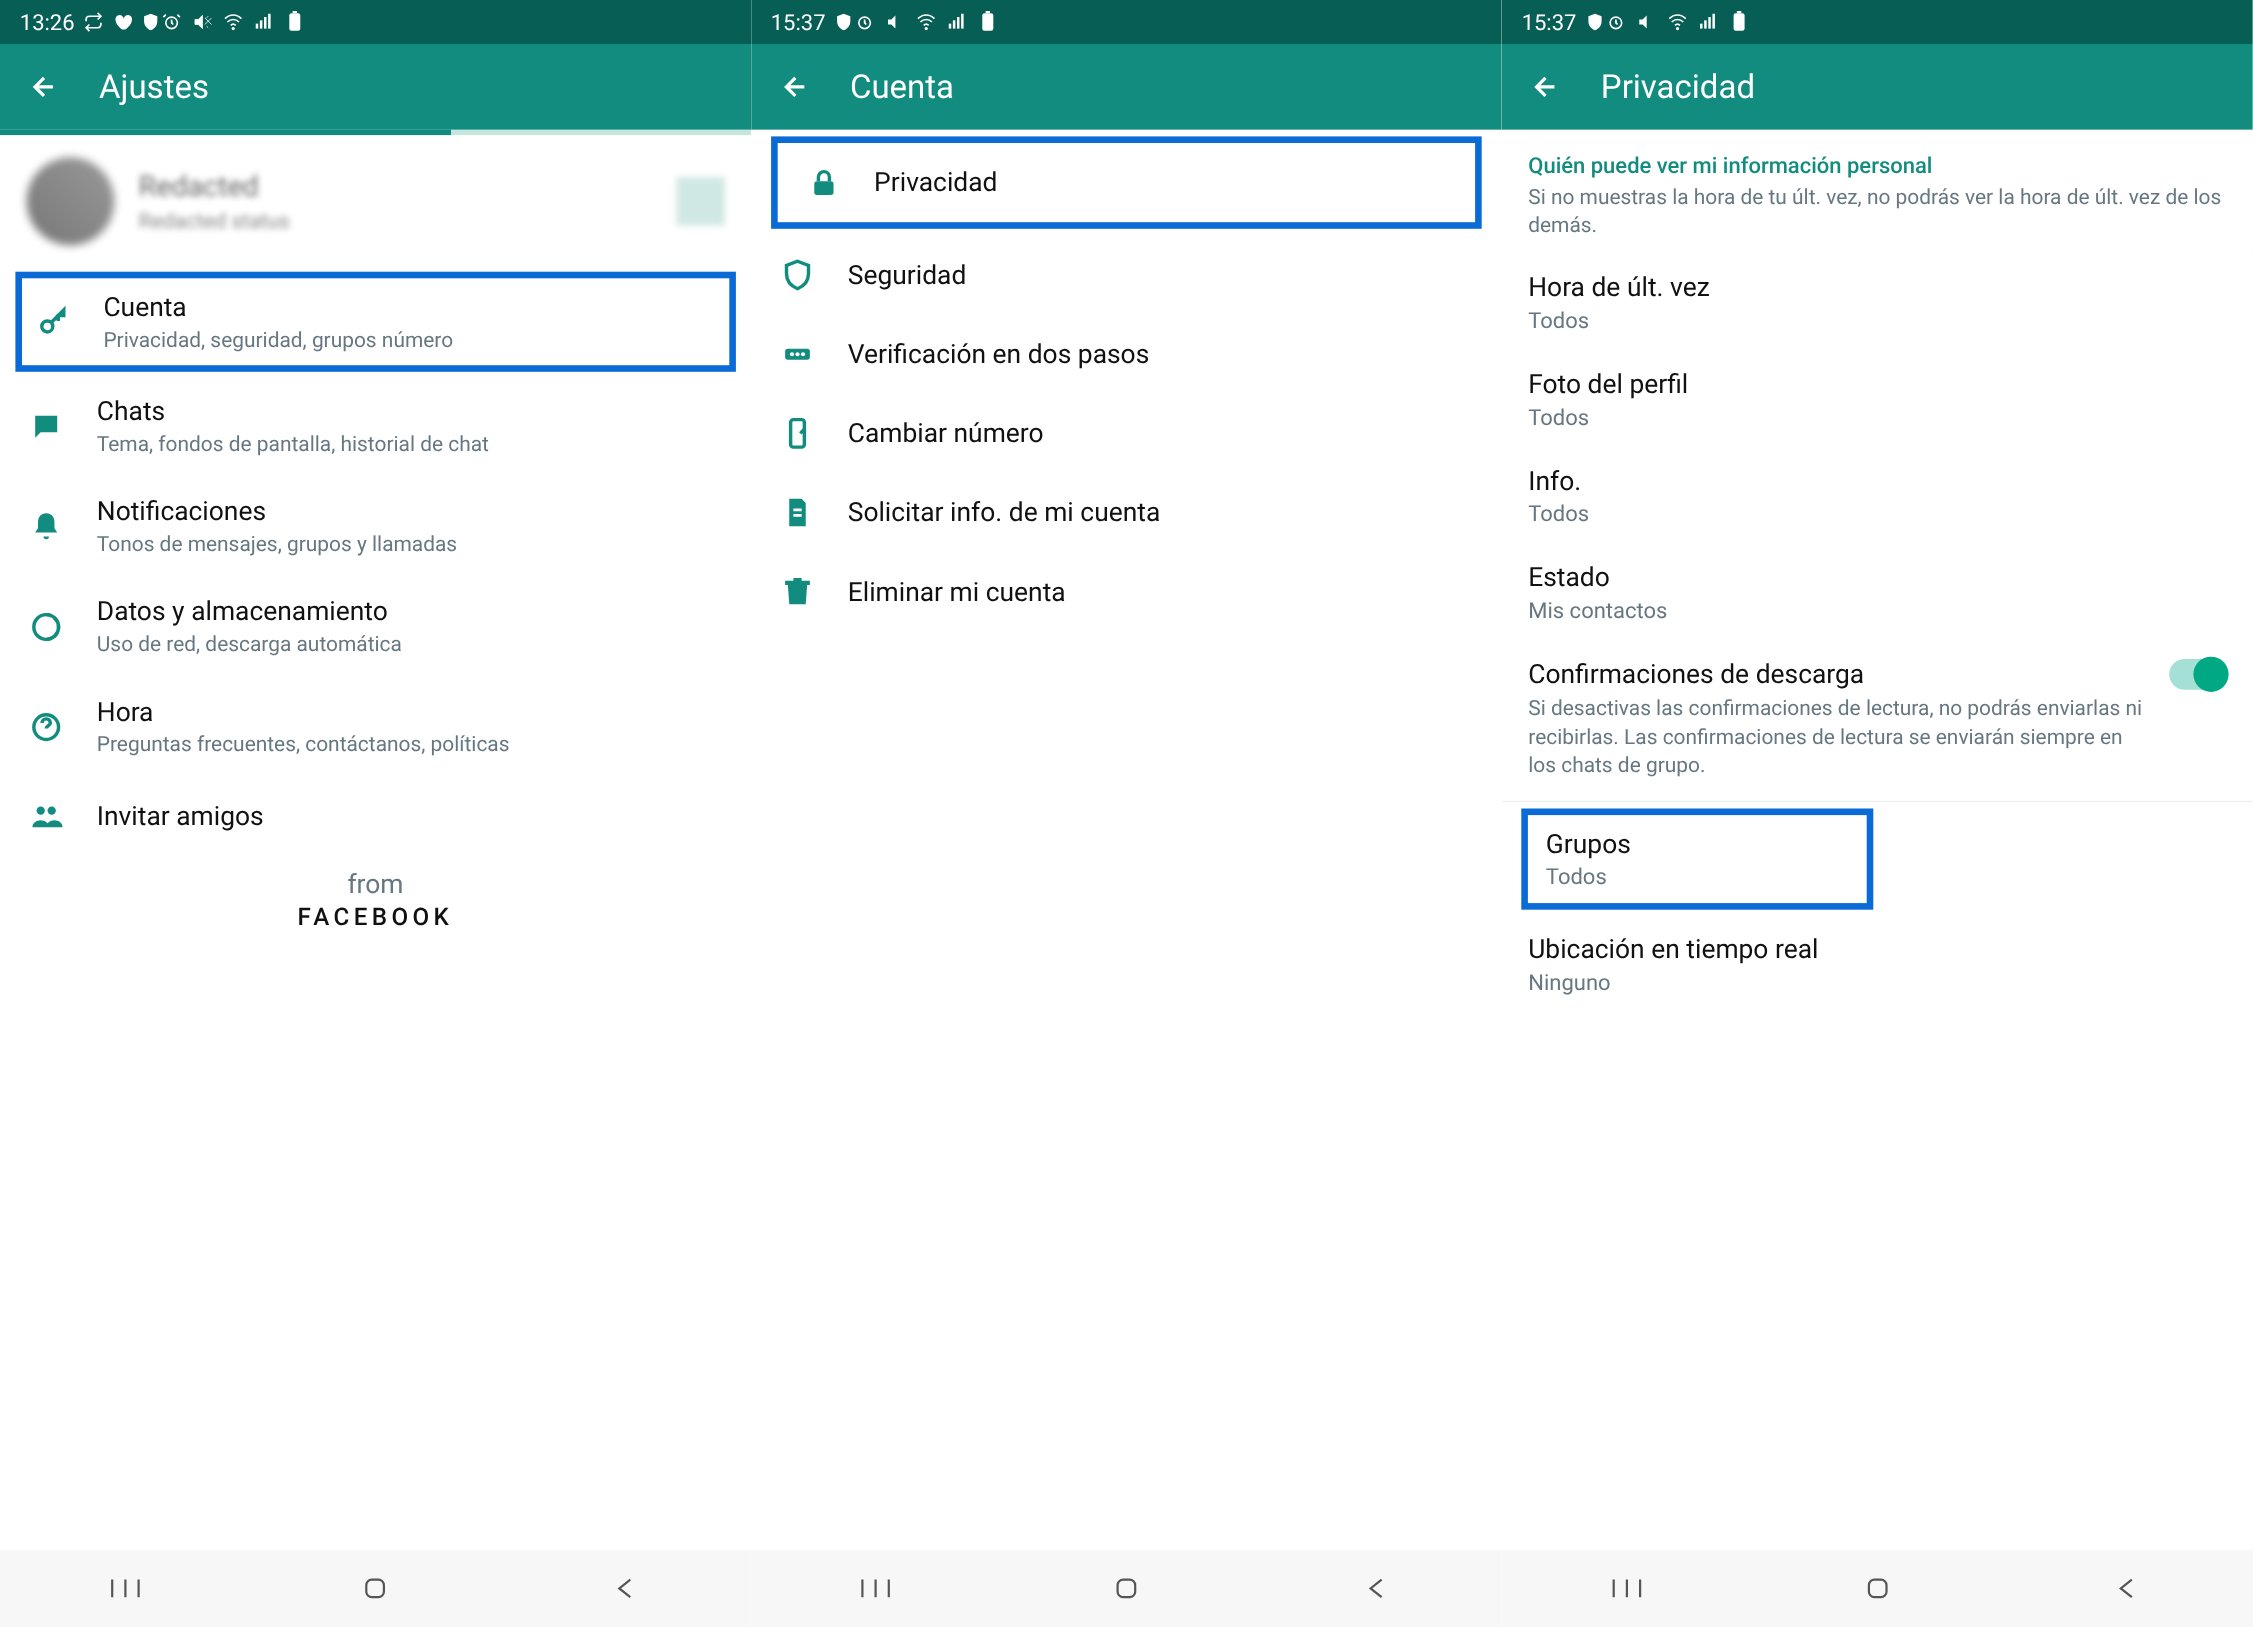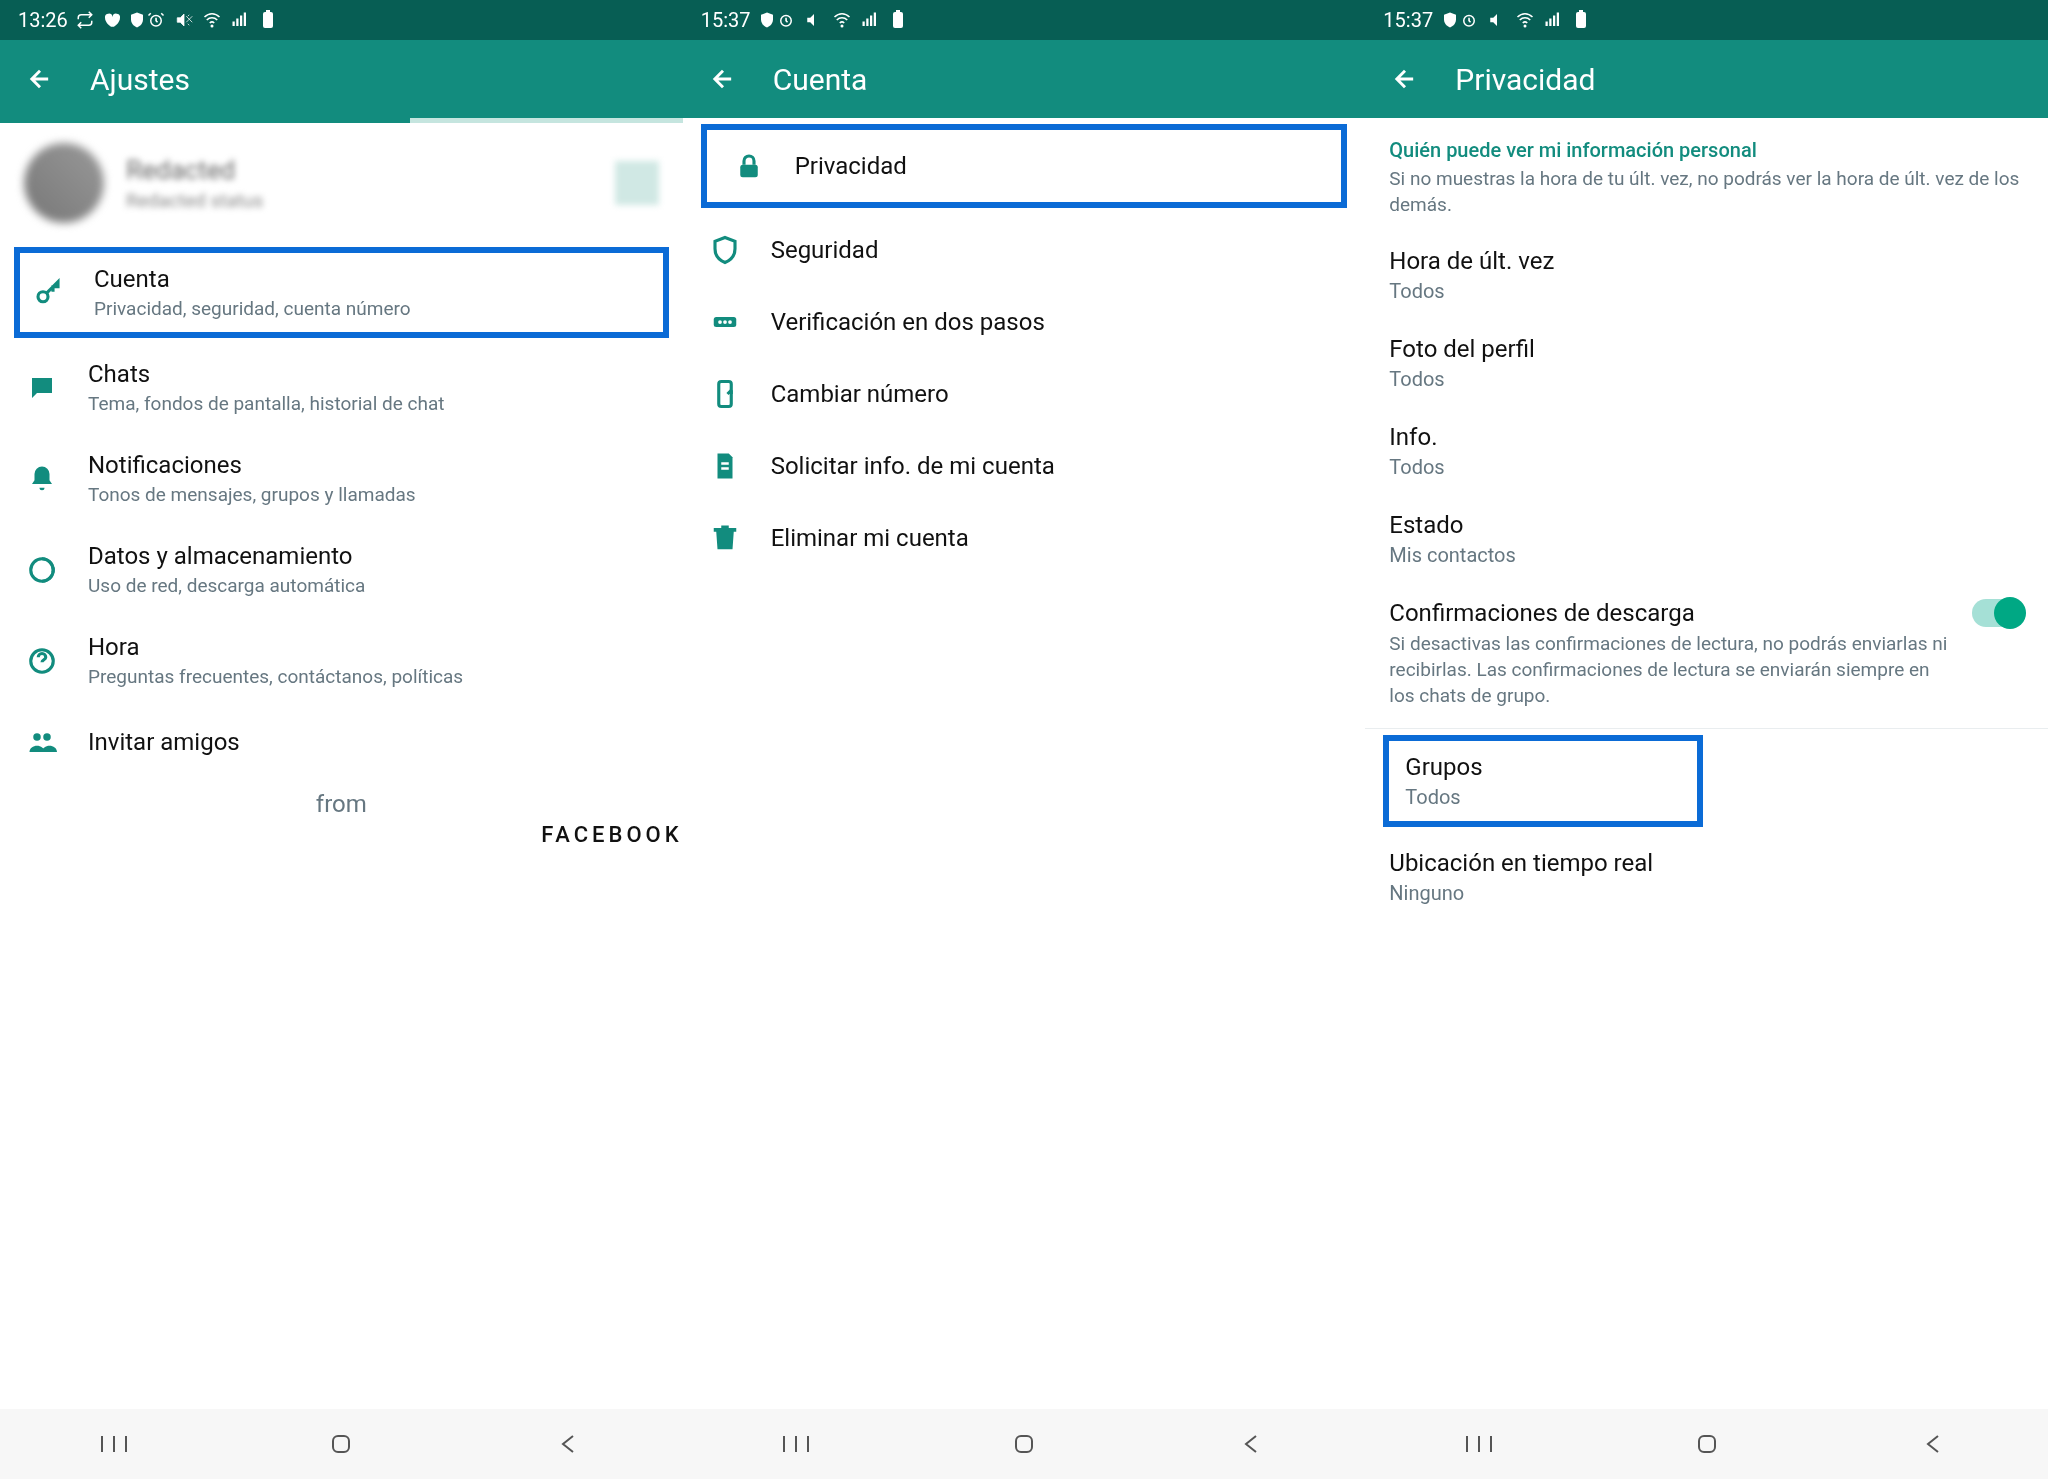--- a/index.html
+++ b/index.html
@@ -98,21 +98,21 @@
     background: #d0e8e4;
     filter: blur(3px);
   }
   .footer-from {
     text-align: center;
     color: #667781;
     font-size: 24px;
     padding: 12px 0 4px 0;
   }
   .footer-fb {
-    text-align: right;
+    text-align: center;
     color: #111;
     font-size: 22px;
     letter-spacing: 4px;
     font-weight: 500;
     padding-bottom: 30px;
   }
   .navbar {
     height: 70px;
     background: #f7f7f7;
     display: flex;
@@ -236,21 +236,21 @@
     <div class="highlight">
       <div class="row">
         <div class="icon">
           <svg width="30" height="30" viewBox="0 0 24 24" fill="#128c7e">
               <circle cx="8" cy="15" r="4" fill="none" stroke="#128c7e" stroke-width="2.5"></circle>
               <path d="M10.5 12.5L20 3v4h-4v4" stroke="#128c7e" stroke-width="2.5" fill="none"></path>
             </svg>
         </div>
         <div class="text">
           <div class="label">Cuenta</div>
-          <div class="sub">Privacidad, seguridad, cuenta número</div>
+          <div class="sub">Privacidad, seguridad, grupos número</div>
         </div>
       </div>
     </div>
 
     <div class="row">
       <div class="icon">
         <svg width="30" height="30" viewBox="0 0 24 24" fill="#128c7e">
             <path d="M4 4h16v12H8l-4 4V4z"></path>
           </svg>
       </div>

